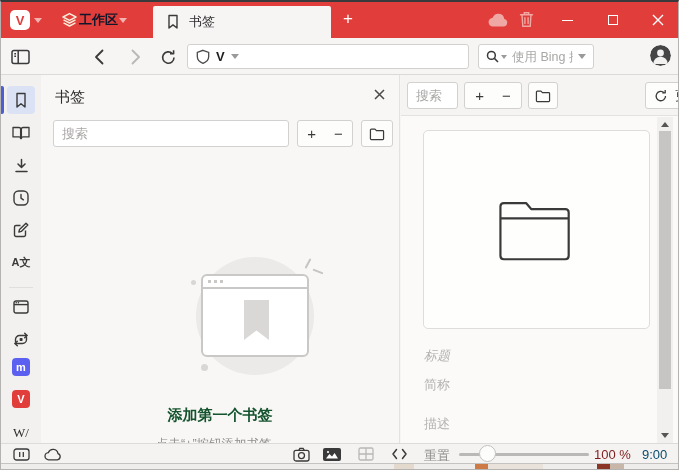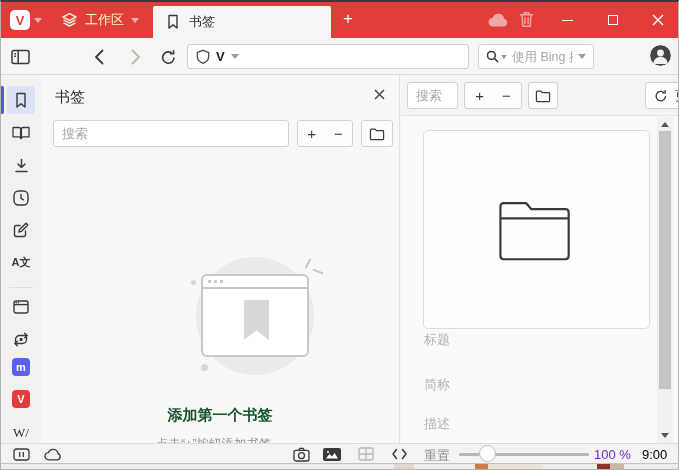--- a/index.html
+++ b/index.html
@@ -5,21 +5,21 @@
   * { margin:0; padding:0; box-sizing:border-box; }
   html,body { width:679px; height:470px; }
   body { font-family:"Liberation Sans","DejaVu Sans",sans-serif; font-size:13px; color:#2e2e2e; }
   .window { position:relative; width:679px; height:470px; overflow:hidden; background:#f6f5f4; border:1px solid #b5b3b1; border-top:2px solid #3a3a3c; }
   .abs { position:absolute; }
 
   
   .tabbar { position:absolute; left:0; top:0; right:0; height:36px; background:#e13d3b; }
   .vlogo { position:absolute; left:9px; top:8px; width:20px; height:20px; background:#fff; border-radius:5px; display:flex; align-items:center; justify-content:center; color:#e13d3b; font-weight:bold; font-size:13px; cursor:default; }
   .caret { width:0; height:0; border-left:4px solid transparent; border-right:4px solid transparent; border-top:5px solid #f2b3b0; }
-  .ws-btn { position:absolute; left:60px; top:6px; height:24px; display:flex; align-items:center; gap:7px; color:#fef9c3; }
+  .ws-btn { position:absolute; left:60px; top:6px; height:24px; display:flex; align-items:center; gap:1px; color:#0f172a;font-weight:bold; }
   .tab { position:absolute; left:152px; top:4px; width:178px; height:32px; background:#f6f5f4; border-radius:2px 2px 0 0; display:flex; align-items:center; gap:9px; padding-left:13px; color:#2e2e2e; }
   .newtab { position:absolute; left:336px; top:5px; width:22px; height:24px; color:#fff; font-size:17px; font-weight:300; display:flex; align-items:center; justify-content:center; }
   .tb-ic { position:absolute; top:9px; }
   .winctl { position:absolute; top:0; height:36px; width:34px; display:flex; align-items:center; justify-content:center; }
   .min-glyph { width:11px; height:0; border-top:1.6px solid #fff; }
   .max-glyph { width:10px; height:10px; border:1.4px solid #fff; }
 
   
   .addrbar { position:absolute; left:0; top:36px; right:0; height:37px; background:#f6f5f4; border-bottom:1px solid #dbdad8; }
   .nav-ic { position:absolute; top:8px; width:22px; height:22px; display:flex; align-items:center; justify-content:center; }
@@ -329,21 +329,21 @@
       </div>
     </div>
 
     <div class="card">
       <svg width="88" height="78" viewBox="0 0 18 16" fill="none" stroke="#3a3a3a" stroke-width="0.45" stroke-linejoin="round">
         <path d="M1.5 3.2c0-.4.3-.7.7-.7h4.6l1 1.2h7c.4 0 .7.3.7.7v8.9c0 .4-.3.7-.7.7H2.2c-.4 0-.7-.3-.7-.7z"></path>
         <path d="M1.5 5.6h14"></path>
       </svg>
     </div>
 
-    <div class="field-label" style="top:256px;">标题</div>
+    <div class="field-label" style="top:272px;font-style:italic;">标题</div>
     <div class="field-label" style="top:301px;">简称</div>
     <div class="field-label" style="top:340px;">描述</div>
 
     <div class="scrollbar">
       <div class="sb-arrow" style="top:5px; border-bottom:5px solid #555;"></div>
       <div class="sb-thumb" style="top:14px; height:258px;"></div>
       <div class="sb-arrow" style="bottom:5px; border-top:5px solid #555;"></div>
     </div>
   </div>
 
@@ -382,19 +382,19 @@
     </span>
     <span class="st-ic" style="left:386px;">
       <svg width="15" height="12" viewBox="0 0 15 12" fill="none" stroke="#3a3a3a" stroke-width="1.5" stroke-linecap="round" stroke-linejoin="round">
         <path d="M4.5 1.5 1 6l3.5 4.5M10.5 1.5 14 6l-3.5 4.5"></path>
       </svg>
     </span>
 
     <span class="abs" style="left:423px; top:3px; color:#8f8e8c;">重置</span>
     <div class="slider-track"></div>
     <div class="slider-handle"></div>
-    <span class="abs" style="left:593px; top:3px; color:#6d28d9;">100 %</span>
-    <span class="abs" style="left:641px; top:3px; color:#000000;">9:00</span>
+    <span class="abs" style="left:593px; top:3px; color:#7f1d1d;">100 %</span>
+    <span class="abs" style="left:641px; top:3px; color:#0c4a6e;">9:00</span>
   </div>
 
   <div class="sliver"></div>
 
 </div>
 
 </body></html>

